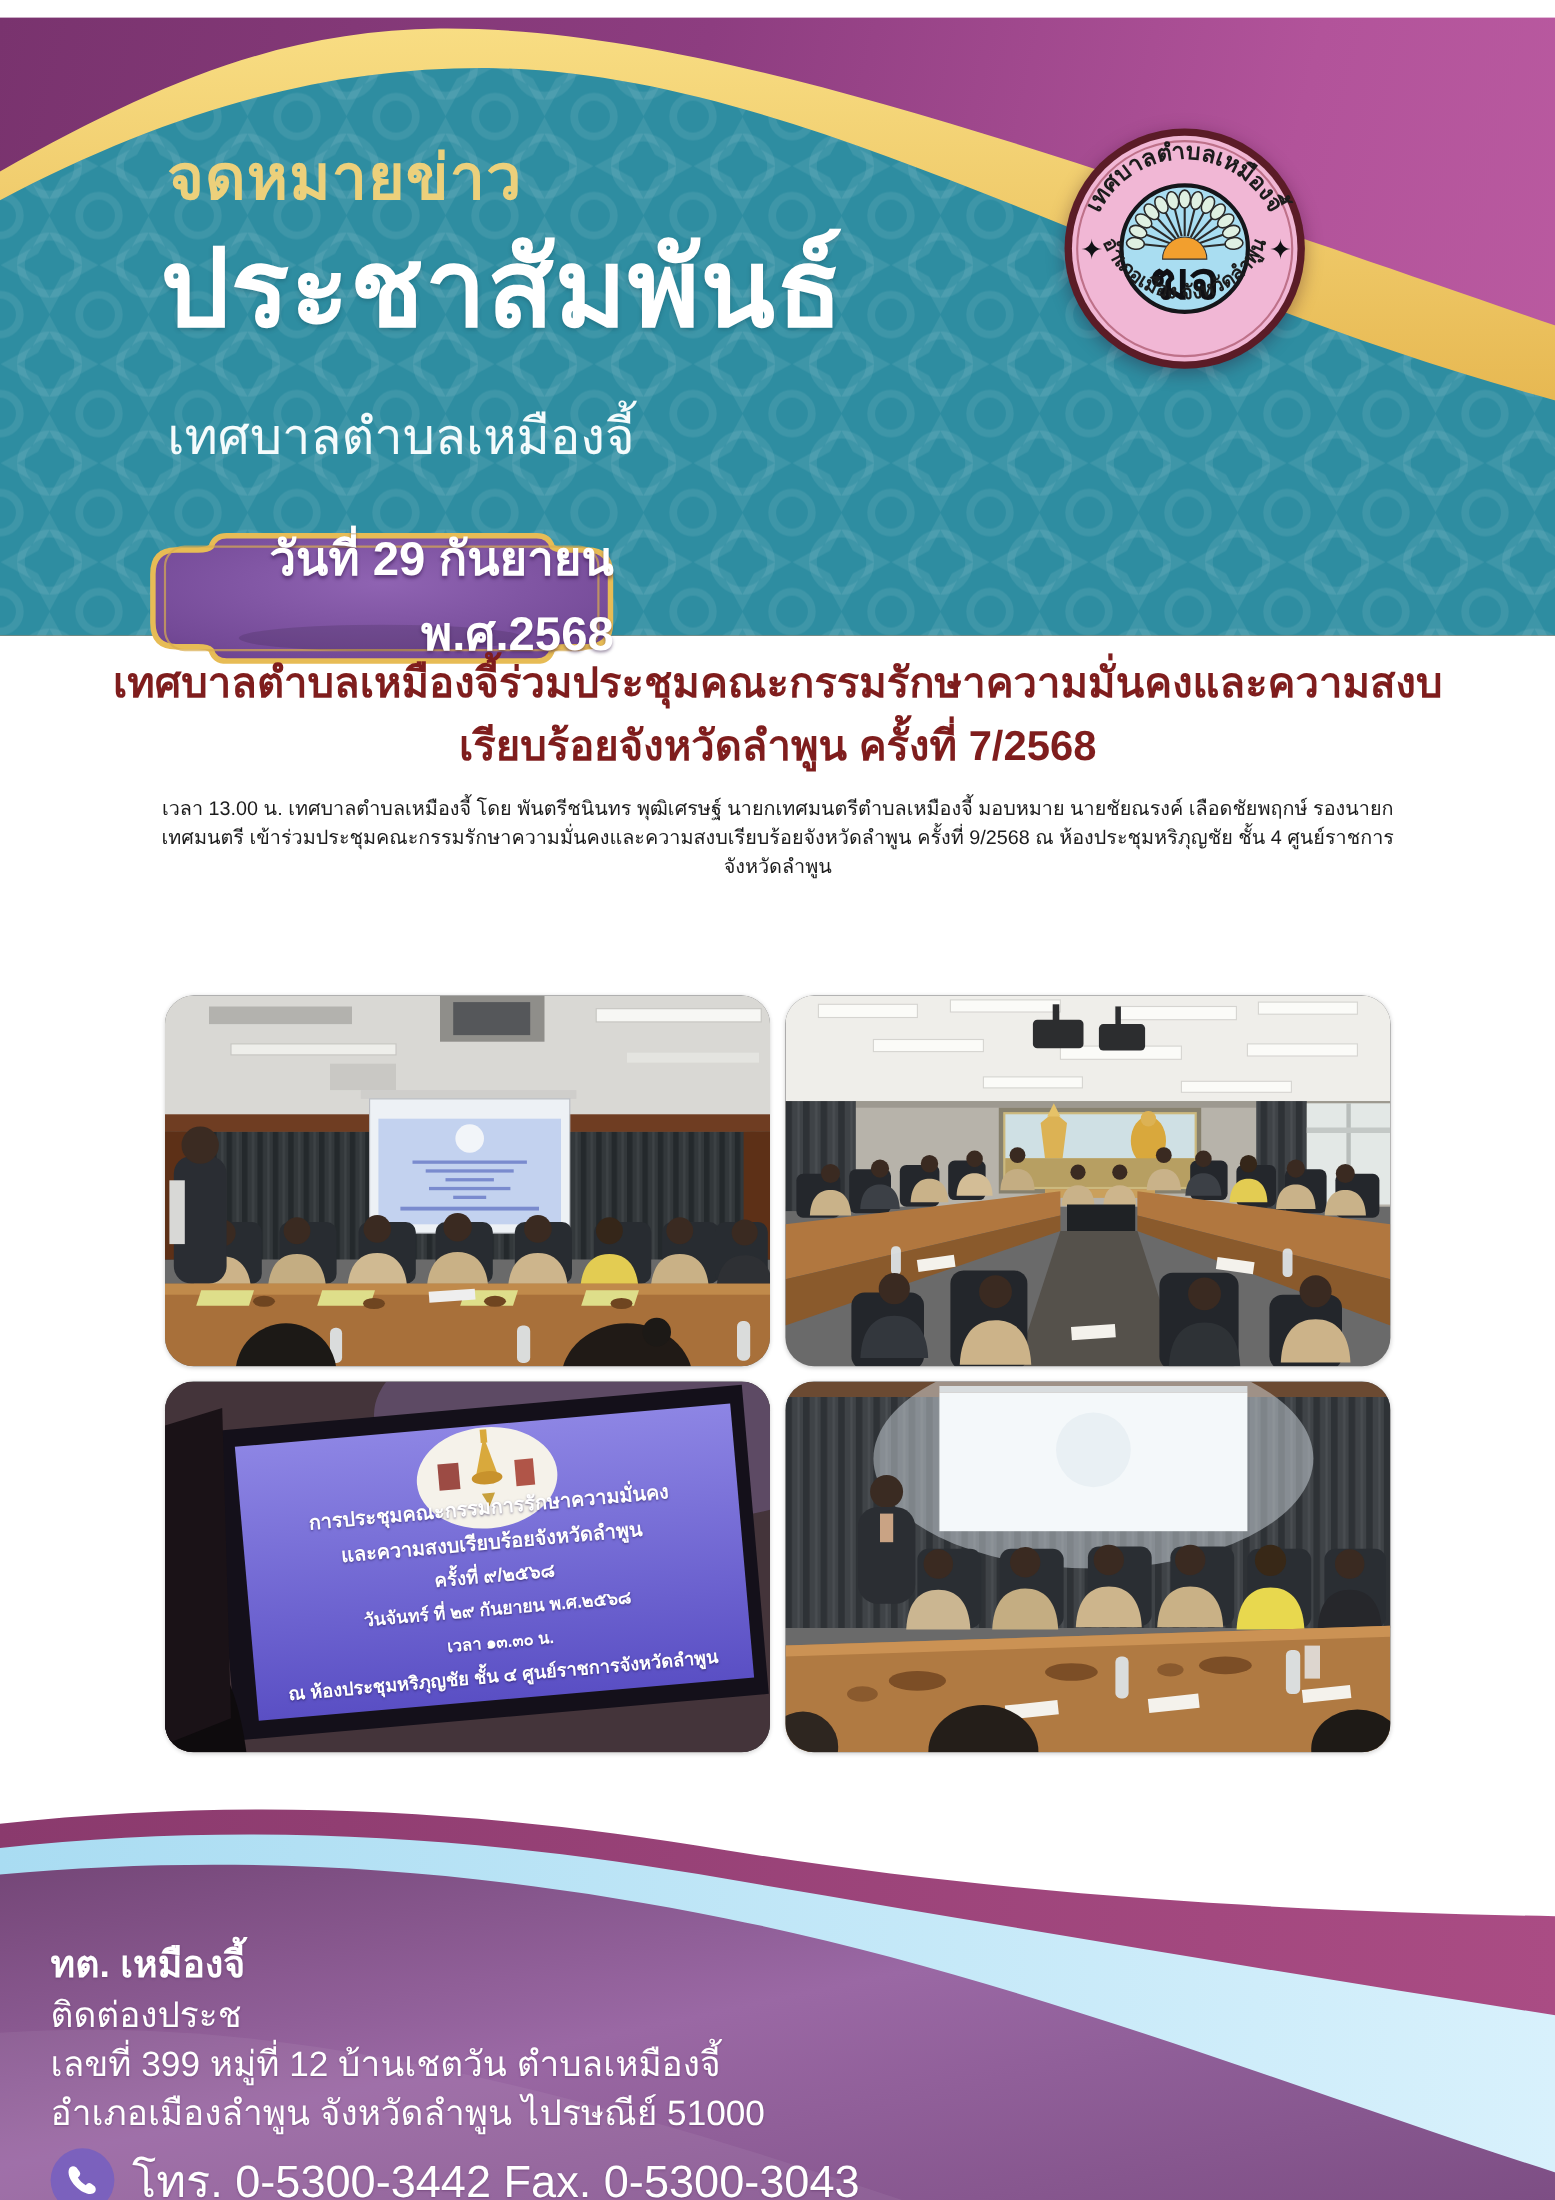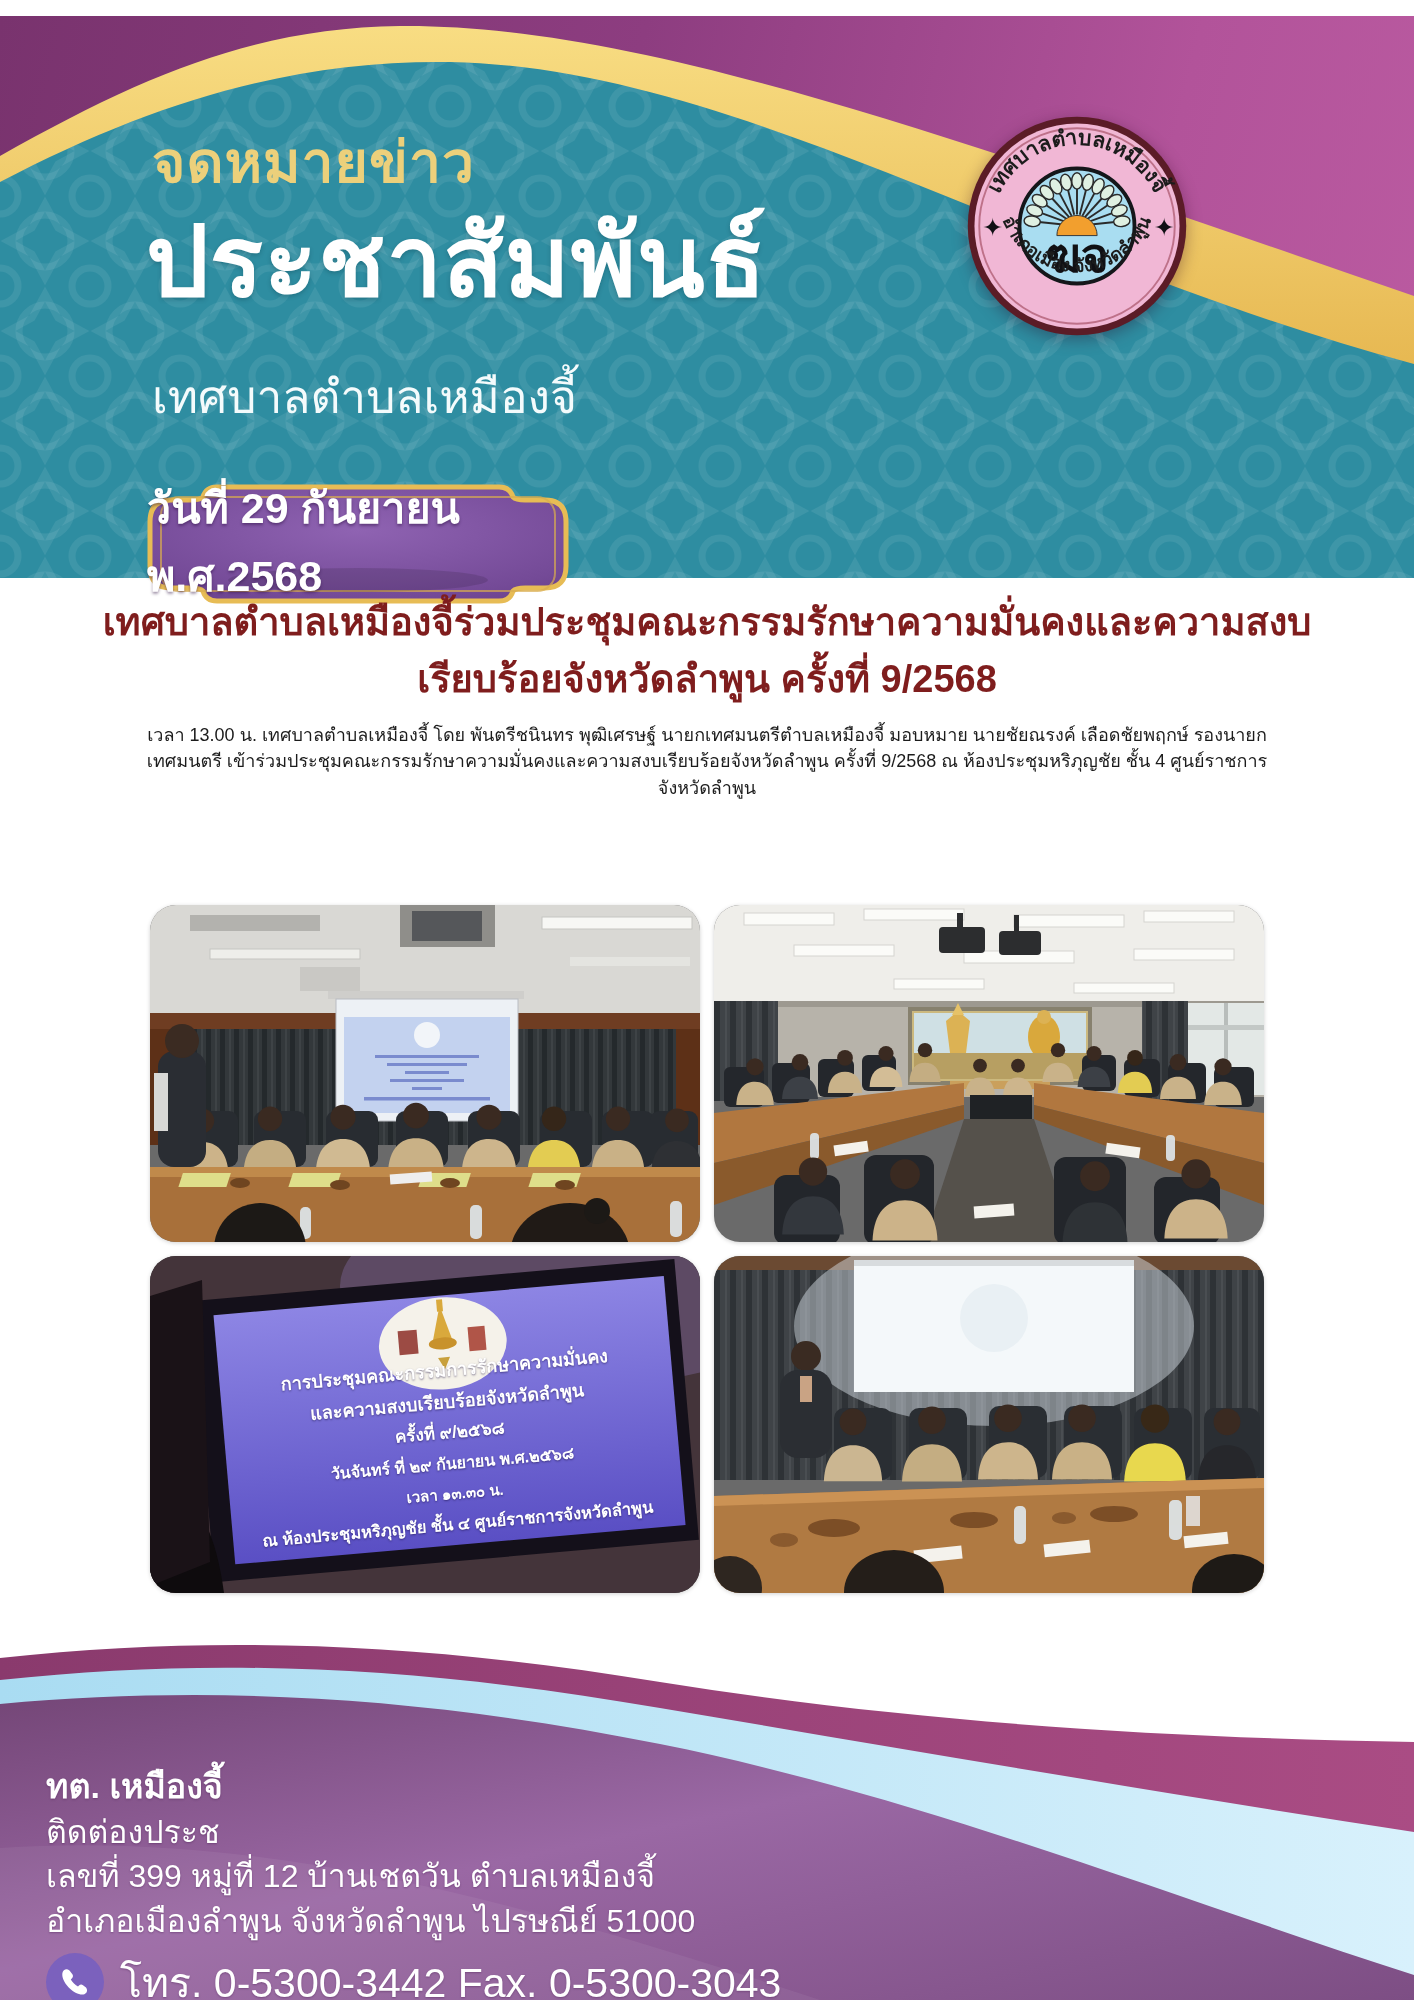--- a/index.html
+++ b/index.html
@@ -13,21 +13,21 @@
   .kicker { position:absolute; left:152px; top:112px; font-size:57px; font-weight:700;
             color:#ecd07b; letter-spacing:1px; line-height:1.2; }
   .title  { position:absolute; left:146px; top:182px; font-size:99px; font-weight:800;
             color:#ffffff; line-height:1.3; letter-spacing:1px;
             text-shadow:0 2px 4px rgba(0,40,50,.25); }
   .subtitle { position:absolute; left:152px; top:352px; font-size:46px; font-weight:500;
               color:#f4fbfc; line-height:1.3; }
   .seal { position:absolute; left:962px; top:95px; width:230px; height:230px;
           filter:drop-shadow(0 4px 8px rgba(40,0,30,.35)); }
 
-  .banner { position:absolute; left:147px; top:468px; width:422px; height:120px; }
+  .banner { position:absolute; left:136px; top:468px; width:422px; height:120px;text-align:right; }
   .banner svg { position:absolute; left:0; top:0; }
   .banner-text { position:absolute; inset:0; display:flex; align-items:center; justify-content:center;
                  color:#ffffff; font-size:43px; font-weight:600; padding-bottom:4px;
                  text-shadow:0 2px 3px rgba(40,10,60,.45); }
 
   
   .headline { position:absolute; left:60px; right:60px; top:594px; text-align:center;
               color:#7f1d1d; font-size:38px; font-weight:800; line-height:1.5; }
   .body-text { position:absolute; left:127px; top:722px; width:1160px; text-align:center;
                color:#1c1c1c; font-size:18px; font-weight:500; line-height:1.46; }
@@ -212,21 +212,21 @@
         <rect x="14" y="13" width="394" height="94" rx="18" fill="none" stroke="#d9ad4e" stroke-width="2" opacity="0.7"></rect>
         <ellipse cx="211" cy="96" rx="130" ry="12" fill="#000000" opacity="0.12"></ellipse>
       </svg>
       <div class="banner-text">วันที่ 29 กันยายน พ.ศ.2568</div>
     </div>
   </header>
 
   <main>
     <h1 class="headline" style="margin:0">
       <div>เทศบาลตำบลเหมืองจี้ร่วมประชุมคณะกรรมรักษาความมั่นคงและความสงบ</div>
-      <div>เรียบร้อยจังหวัดลำพูน ครั้งที่ 9/2568</div>
+      <div>เรียบร้อยจังหวัดลำพูน ครั้งที่ 7/2568</div>
     </h1>
     <p class="body-text" style="margin:0">เวลา 13.00 น. เทศบาลตำบลเหมืองจี้ โดย พันตรีชนินทร พุฒิเศรษฐ์ นายกเทศมนตรีตำบลเหมืองจี้ มอบหมาย นายชัยณรงค์ เลือดชัยพฤกษ์ รองนายกเทศมนตรี เข้าร่วมประชุมคณะกรรมรักษาความมั่นคงและความสงบเรียบร้อยจังหวัดลำพูน ครั้งที่ 9/2568 ณ ห้องประชุมหริภุญชัย ชั้น 4 ศูนย์ราชการจังหวัดลำพูน</p>
 
     <section class="photos">
 
       <figure class="photo">
         <svg viewBox="0 0 550 337">
           <rect width="550" height="110" fill="#d9d8d4"></rect>
           <rect x="40" y="10" width="130" height="16" fill="#b3b2ae"></rect>
           <rect x="250" y="0" width="95" height="42" fill="#8f8e8a"></rect>

